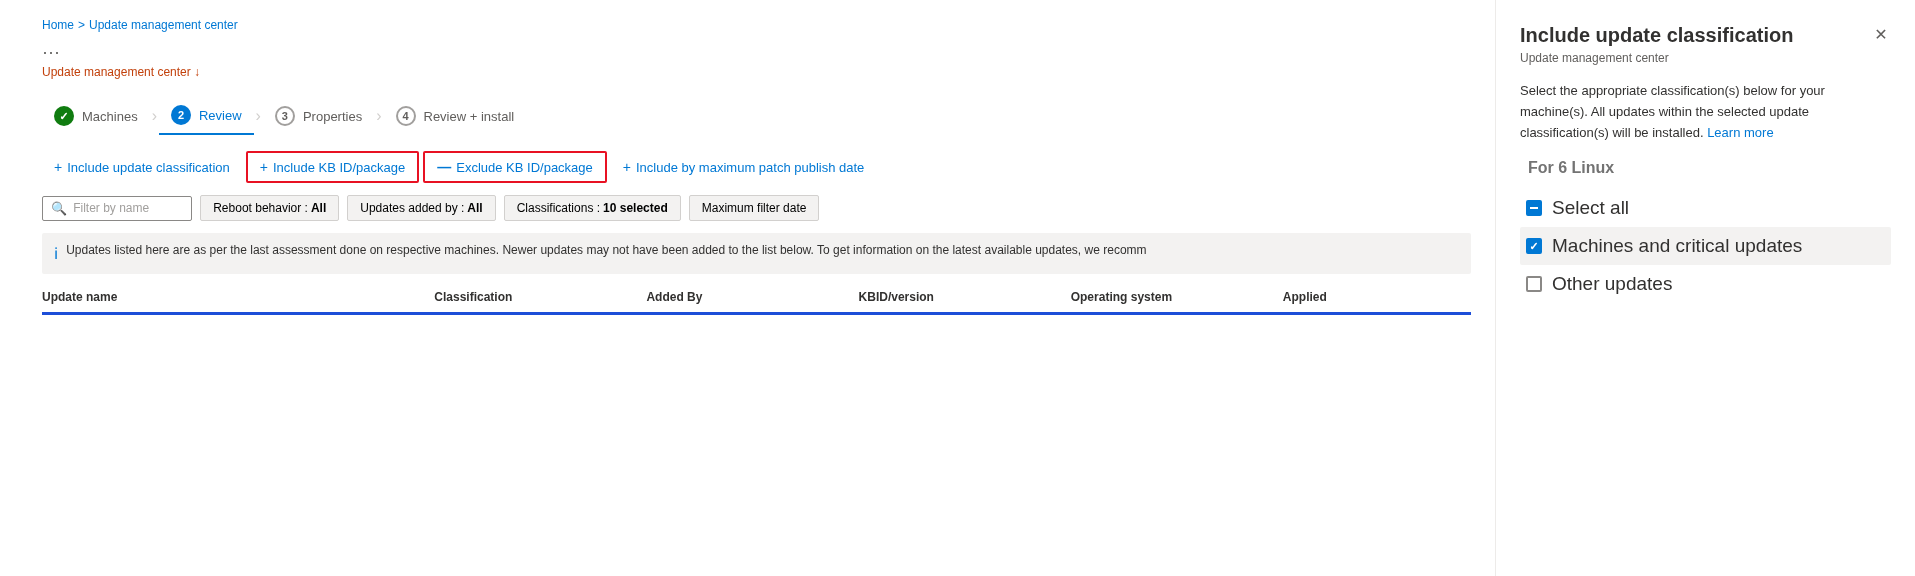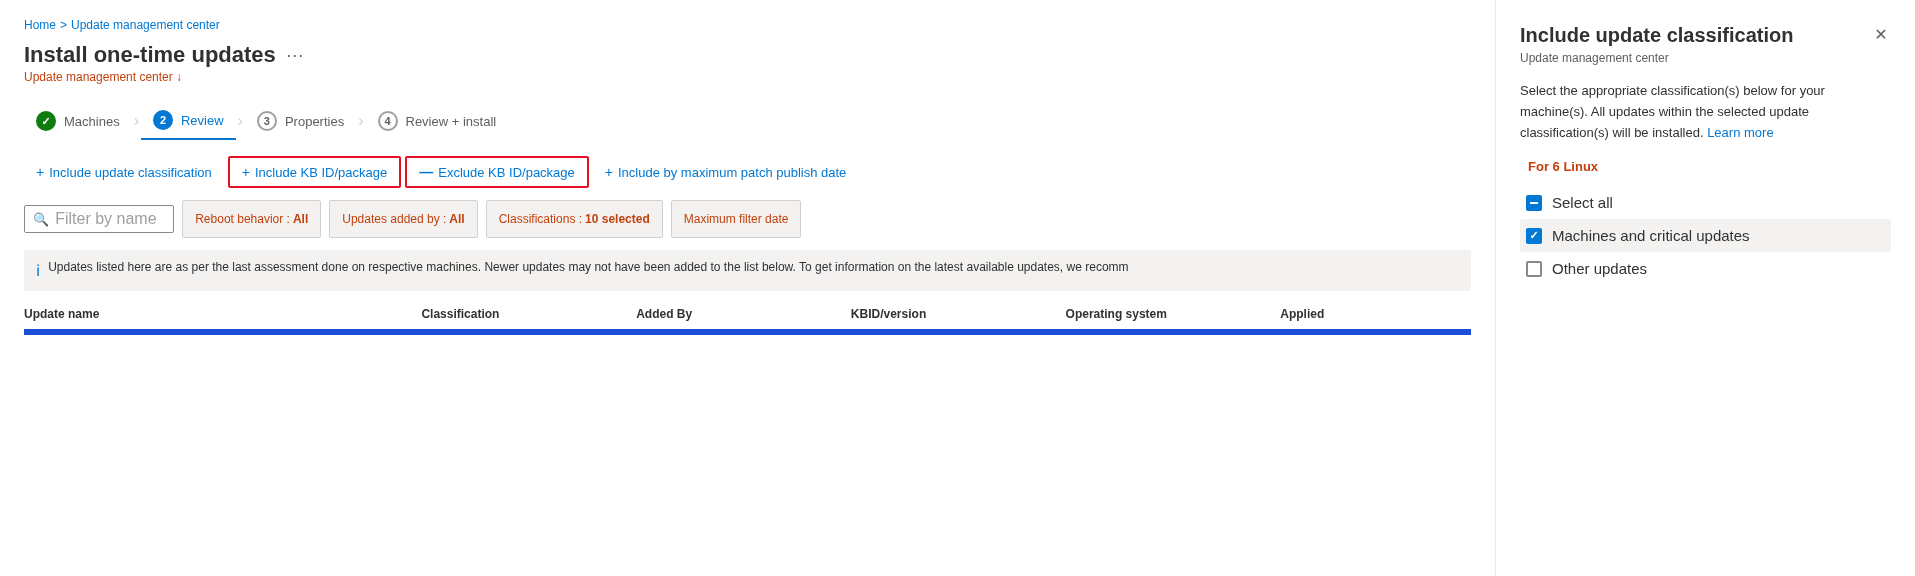--- a/index.html
+++ b/index.html
@@ -1,19 +1,19 @@
 <!DOCTYPE html>
 <html><head>
   <meta charset="utf-8">
   <style>
     * { box-sizing: border-box; margin: 0; padding: 0; }
     body { font-family: 'Segoe UI', Arial, sans-serif; font-size: 13px; color: #323130; background: #fff; display: flex; height: 576px; overflow: hidden; }
 
     
-    .main-content { flex: 1; padding: 18px 24px; overflow: hidden; position: relative; }
+    .main-content { flex: 1; padding: 18px 24px; overflow: hidden; position: relative; margin-left: 18px; }
 
     
     .breadcrumb { font-size: 12px; color: #0078d4; margin-bottom: 10px; display: flex; align-items: center; gap: 4px; }
     .breadcrumb a { color: #0078d4; text-decoration: none; }
 
     
     .page-title-row { display: flex; align-items: center; gap: 10px; margin-bottom: 2px; }
     .page-title { font-size: 22px; font-weight: 600; color: #323130; }
     .page-title-menu { color: #605e5c; font-size: 18px; cursor: pointer; }
     .page-subtitle { font-size: 12px; color: #c2410c; margin-bottom: 18px; cursor: pointer; }
@@ -34,68 +34,67 @@
     
     .toolbar { display: flex; align-items: center; gap: 0; margin-bottom: 12px; flex-wrap: wrap; gap: 4px; }
     .toolbar-btn { display: flex; align-items: center; gap: 5px; padding: 6px 12px; font-size: 13px; color: #0078d4; background: none; border: none; cursor: pointer; white-space: nowrap; }
     .toolbar-btn .plus { font-size: 14px; font-weight: 300; }
     .toolbar-btn .minus { font-size: 14px; font-weight: 600; }
     .toolbar-btn.highlighted { border: 2px solid #e81123; border-radius: 2px; color: #0078d4; }
 
     
     .filters-row { display: flex; align-items: center; gap: 8px; margin-bottom: 12px; flex-wrap: wrap; }
     .filter-search { display: flex; align-items: center; border: 1px solid #8a8886; border-radius: 2px; padding: 4px 8px; gap: 6px; background: #fff; min-width: 150px; }
-    .filter-search input { border: none; outline: none; font-size: 16px; color: #323130; background: transparent; width: 110px; }
+    .filter-search input { border: none; outline: none; font-size: 12px; color: #323130; background: transparent; width: 110px; }
     .filter-search input::placeholder { color: #a19f9d; }
-    .filter-pill { padding: 11px 12px; font-size: 12px; color: #c2410c; background: #f3f2f1; border: 1px solid #d2d0ce; border-radius: 2px; cursor: pointer; white-space: nowrap; display: flex; align-items: center; gap: 3px; }
+    .filter-pill { padding: 5px 12px; font-size: 12px; color: #000000; background: #f3f2f1; border: 1px solid #d2d0ce; border-radius: 2px; cursor: pointer; white-space: nowrap; display: flex; align-items: center; gap: 3px; }
     .filter-pill .val { font-weight: 600; }
 
     
     .info-banner { display: flex; align-items: flex-start; gap: 8px; background: #f3f2f1; padding: 8px 12px; border-radius: 2px; margin-bottom: 16px; font-size: 12px; color: #323130; line-height: 1.5; }
     .info-banner .info-icon { color: #0078d4; font-size: 16px; flex-shrink: 0; margin-top: 1px; }
 
     
-    .table-header { display: flex; gap: 16px; border-bottom: 6px solid #1d4ed8; padding-bottom: 8px; }
+    .table-header { display: flex; gap: 16px; border-bottom: 3px solid #1d4ed8; padding-bottom: 8px; }
     .th { flex: 1; font-size: 12px; font-weight: 600; color: #323130; padding: 0 8px; }
     .th:first-child { flex: 2; padding-left: 0; }
 
     
     .right-panel { width: 420px; border-left: 1px solid #edebe9; padding: 24px; background: #fff; position: relative; flex-shrink: 0; overflow-y: auto; }
     .panel-title { font-size: 20px; font-weight: 600; color: #323130; margin-bottom: 4px; }
     .panel-subtitle { font-size: 12px; color: #605e5c; margin-bottom: 16px; }
     .close-btn { position: absolute; top: 20px; right: 20px; background: none; border: none; cursor: pointer; font-size: 16px; color: #605e5c; width: 28px; height: 28px; display: flex; align-items: center; justify-content: center; }
 
     .panel-desc { font-size: 13px; color: #323130; line-height: 1.6; margin-bottom: 16px; }
     .panel-desc a { color: #0078d4; text-decoration: none; }
 
-    .section-label { font-size: 13px; font-weight: 600; color: #c2410c; margin-bottom: 12px; padding-left: 8px; }
+    .section-label { font-size: 16px; font-weight: 600; color: #737373; margin-bottom: 12px; padding-left: 8px; }
 
     
     .checkbox-item { display: flex; align-items: center; gap: 10px; padding: 8px 6px; cursor: pointer; border-radius: 2px; }
     .checkbox-item.highlighted { background: #f3f2f1; }
     .cb-box { width: 16px; height: 16px; border: 2px solid #0078d4; border-radius: 2px; display: flex; align-items: center; justify-content: center; flex-shrink: 0; background: #fff; }
     .cb-box.checked { background: #0078d4; border-color: #0078d4; }
     .cb-box.indeterminate { background: #0078d4; border-color: #0078d4; }
     .cb-box .check { color: white; font-size: 11px; font-weight: 700; }
     .cb-box .indeterminate-mark { width: 8px; height: 2px; background: white; }
-    .cb-label { font-size: 15px; color: #323130; }
+    .cb-label { font-size: 19px; color: #323130; }
   </style>
 </head>
 <body>
 
 <div class="main-content">
 
   <div class="breadcrumb">
     <a href="#">Home</a>
     <span>&gt;</span>
     <a href="#">Update management center</a>
   </div>
 
   <div class="page-title-row">
-    <span class="page-title">Install one-time updates</span>
     <span class="page-title-menu">···</span>
   </div>
   <div class="page-subtitle">Update management center ↓</div>
 
   <div class="wizard-steps">
     <div class="step">
       <div class="step-icon done">✓</div>
       <span>Machines</span>
     </div>
     <span class="step-separator">›</span>

